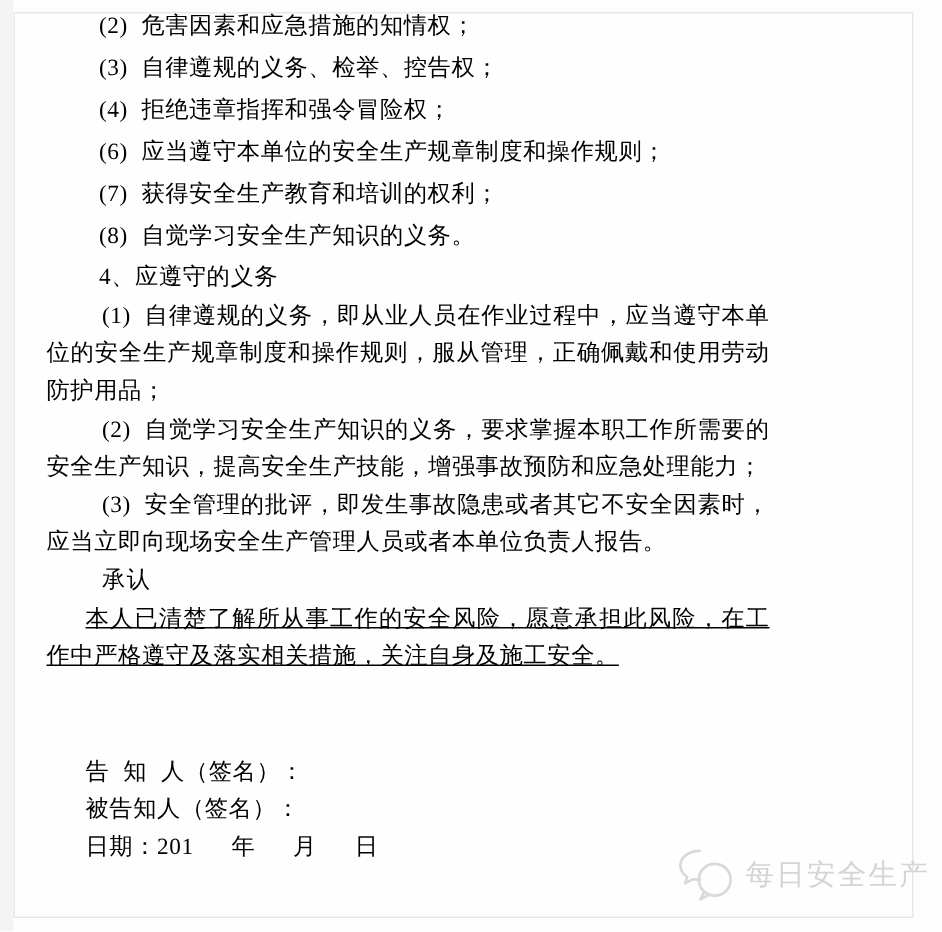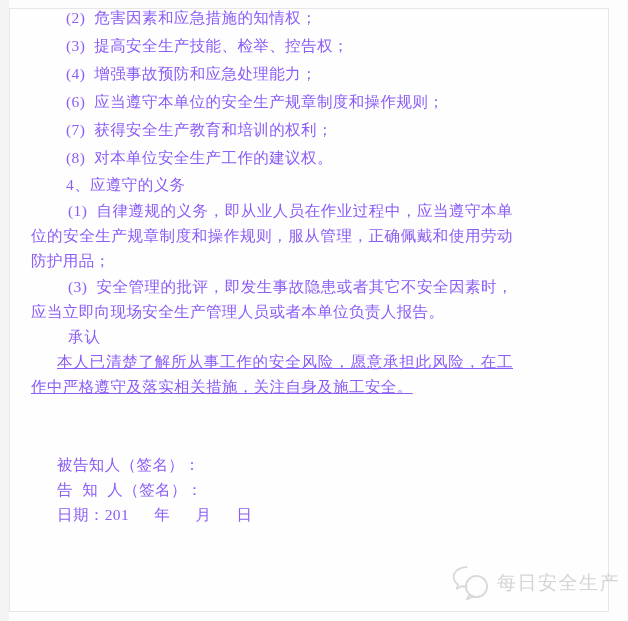--- a/index.html
+++ b/index.html
@@ -12,21 +12,21 @@
   .left-shade{
     position:absolute;left:0;top:0;width:9px;height:621px;
     background:#f4f4f4;
   }
   .page-border{
     position:absolute;left:9px;top:8px;width:600px;height:604px;
     border:1px solid #e7e7e7;background:#fefefe;box-sizing:border-box;
   }
   .content{
     position:absolute;left:31px;top:4px;width:482px;
-    color:#8b5cf6;font-size:15.5px;letter-spacing:0.4px;
+    color:#000000;font-size:15.5px;letter-spacing:0.4px;
   }
   .item{
     height:28px;line-height:28px;white-space:nowrap;
     padding-left:35px;
   }
   .num{margin-right:9px;}
   .section-head{
     line-height:26px;padding-left:35px;white-space:nowrap;
   }
   .para{
@@ -54,38 +54,39 @@
 </head>
 <body>
 
 <div class="left-shade"></div>
 <div class="page-border"></div>
 
 <div class="content">
 
   <div class="rights">
     <div class="item"><span class="num">(2)</span><span>危害因素和应急措施的知情权；</span></div>
-    <div class="item"><span class="num">(3)</span><span>提高安全生产技能、检举、控告权；</span></div>
-    <div class="item"><span class="num">(4)</span><span>增强事故预防和应急处理能力；</span></div>
+    <div class="item"><span class="num">(3)</span><span>自律遵规的义务、检举、控告权；</span></div>
+    <div class="item"><span class="num">(4)</span><span>拒绝违章指挥和强令冒险权；</span></div>
     <div class="item"><span class="num">(6)</span><span>应当遵守本单位的安全生产规章制度和操作规则；</span></div>
     <div class="item"><span class="num">(7)</span><span>获得安全生产教育和培训的权利；</span></div>
-    <div class="item"><span class="num">(8)</span><span>对本单位安全生产工作的建议权。</span></div>
+    <div class="item"><span class="num">(8)</span><span>自觉学习安全生产知识的义务。</span></div>
   </div>
 
   <div class="section-head">4、应遵守的义务</div>
 
   <p class="para"><span class="num">(1)</span><span>自律遵规的义务，即从业人员在作业过程中，应当遵守本单位的安全生产规章制度和操作规则，服从管理，正确佩戴和使用劳动防护用品；</span></p>
+  <p class="para"><span class="num">(2)</span><span>自觉学习安全生产知识的义务，要求掌握本职工作所需要的安全生产知识，提高安全生产技能，增强事故预防和应急处理能力；</span></p>
   <p class="para"><span class="num">(3)</span><span>安全管理的批评，即发生事故隐患或者其它不安全因素时，应当立即向现场安全生产管理人员或者本单位负责人报告。</span></p>
 
   <div class="commit-head">承认</div>
   <p class="para commit">本人已清楚了解所从事工作的安全风险，愿意承担此风险，在工作中严格遵守及落实相关措施，关注自身及施工安全。</p>
 
   <div class="sig-block">
+    <div class="sig-line">告 知 人（签名）：</div>
     <div class="sig-line">被告知人（签名）：</div>
-    <div class="sig-line">告 知 人（签名）：</div>
     <div class="sig-line">日期：201　 年　 月　 日</div>
   </div>
 
 </div>
 
 <div class="watermark">
   <svg width="42" height="38" viewBox="0 0 42 38">
     <g fill="none" stroke="#d9d9d9" stroke-width="1.8" stroke-linecap="round" stroke-linejoin="round">
       <path d="M16.5 3.2 C9.2 3.2 3.6 7.6 3.6 13 c0 3.1 1.8 5.8 4.5 7.6 L6.8 24.8 l5.2 -2.7 c1.5 0.4 3 0.6 4.6 0.5"></path>
       <circle cx="26.5" cy="22.5" r="10.6"></circle>

